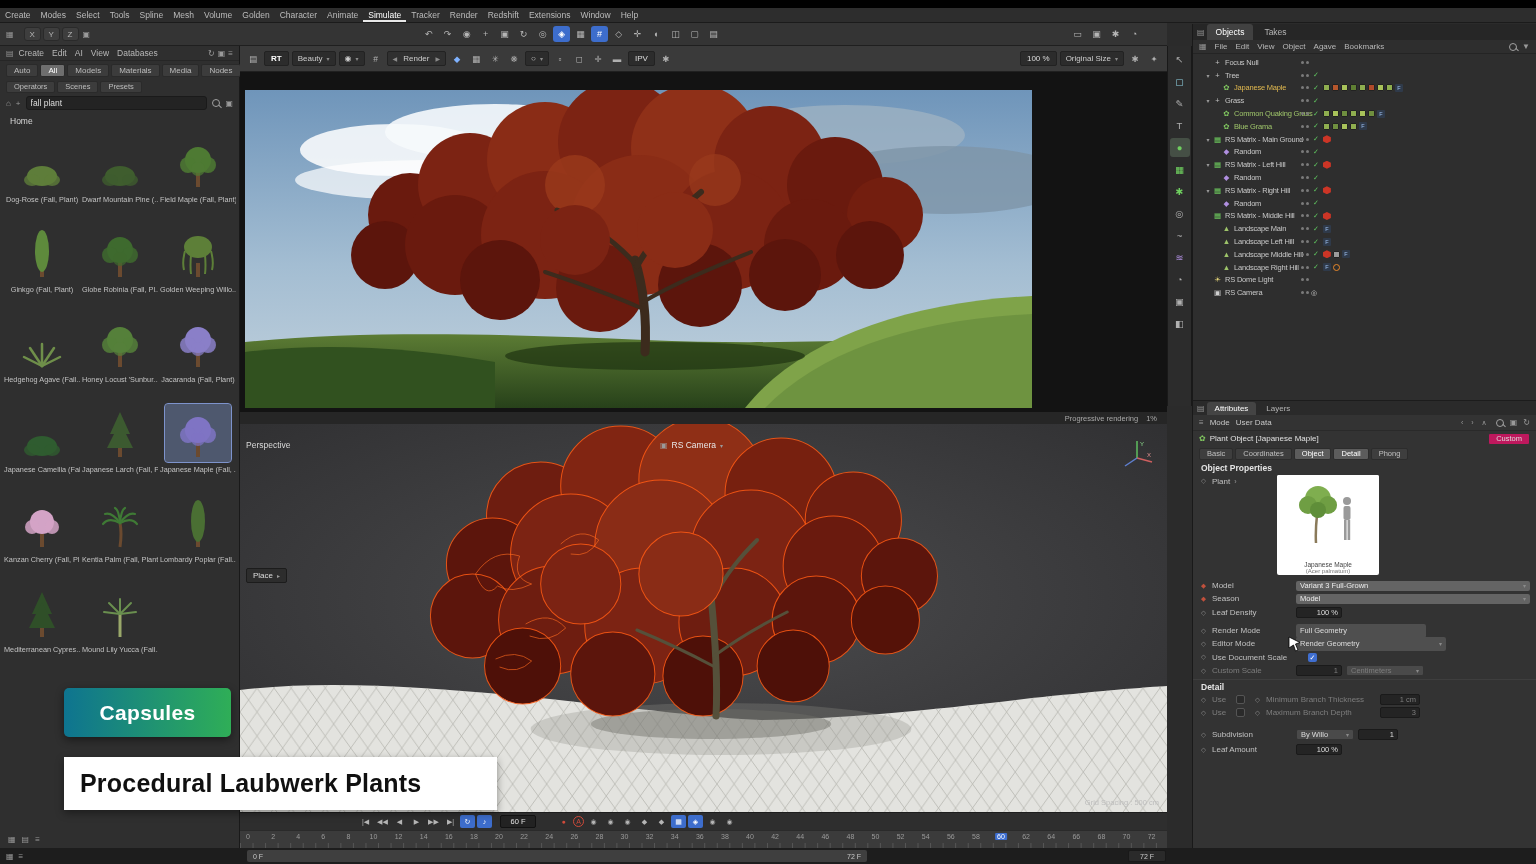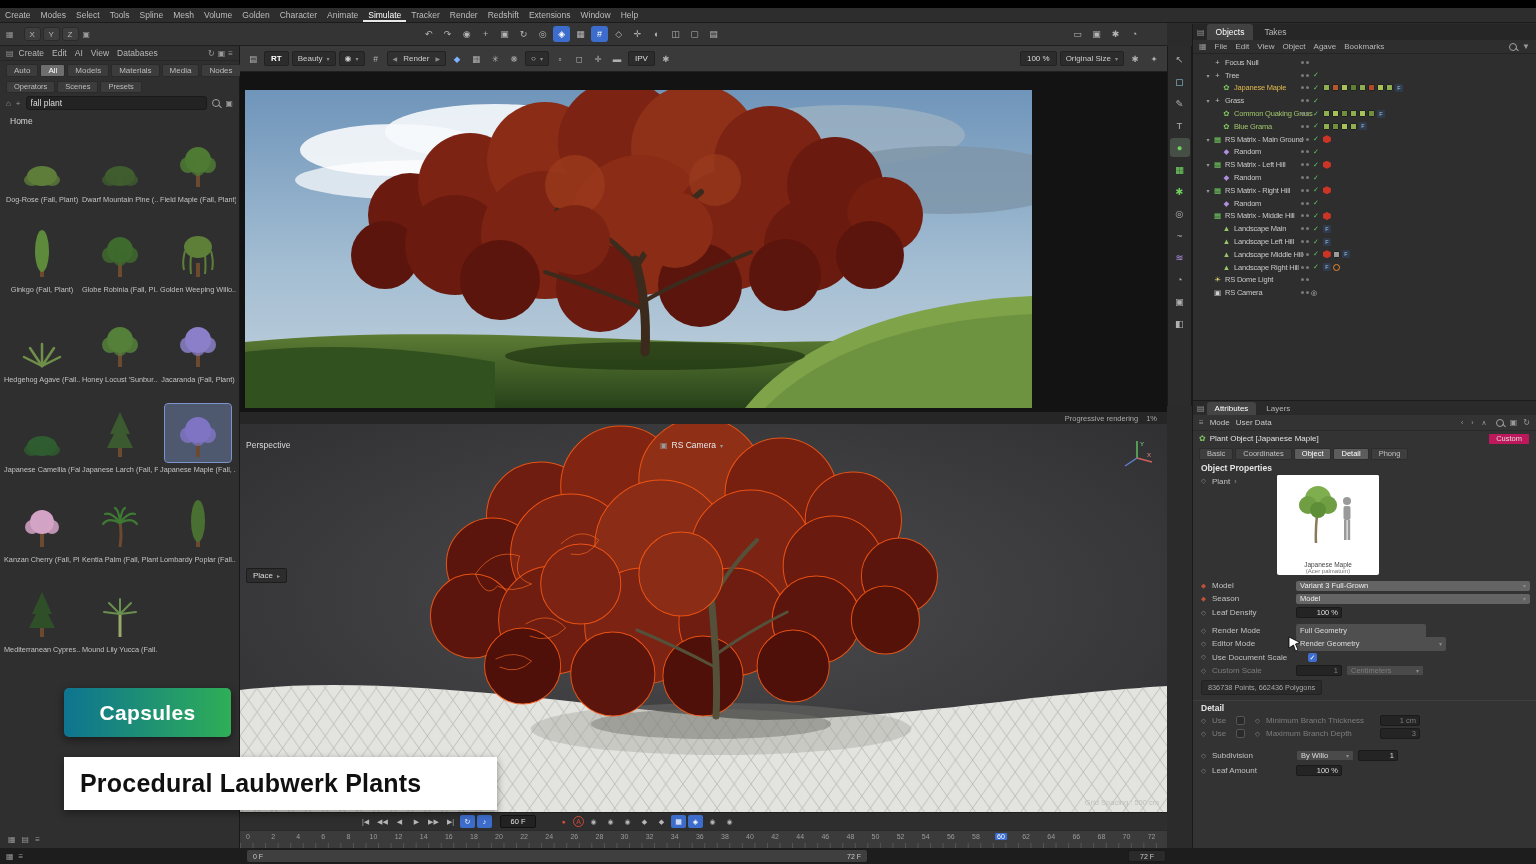--- a/index.html
+++ b/index.html
@@ -1072,23 +1072,20 @@
     </div>
     <div class="arow dim">
       <span class="abullet">◇</span>
       <span class="alabel">Custom Scale</span>
       <div class="avalbox" style="width:46px">1</div>
       <div class="aselect" style="width:78px;justify-content:space-between">
         <span>Centimeters</span>
           <span class="dda">▾</span>
       </div>
     </div>
-    <div>
-      <span class="stats">836738 Points, 662436 Polygons</span>
-    </div>
     <div class="sechead">Detail</div>
     <div class="arow dim">
       <span class="abullet">◇</span>
       <span style="width:20px">Use</span>
       <span class="cb off">✓</span>
       <span class="abullet" style="margin-left:6px">◇</span>
       <span style="width:110px">Minimum Branch Thickness</span>
       <div class="avalbox" style="width:40px">1 cm</div>
     </div>
     <div class="arow dim">

